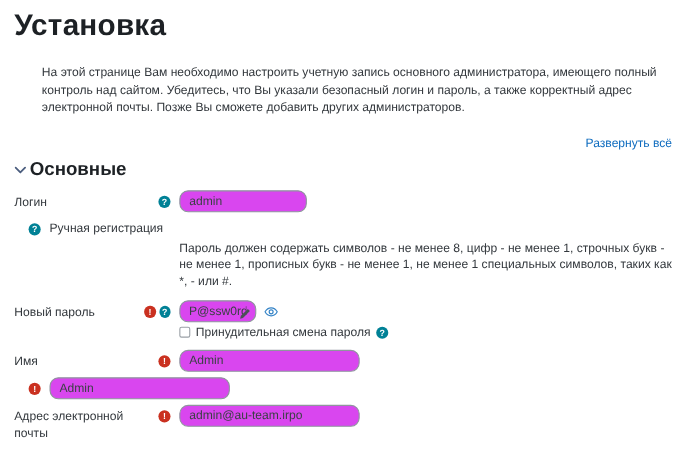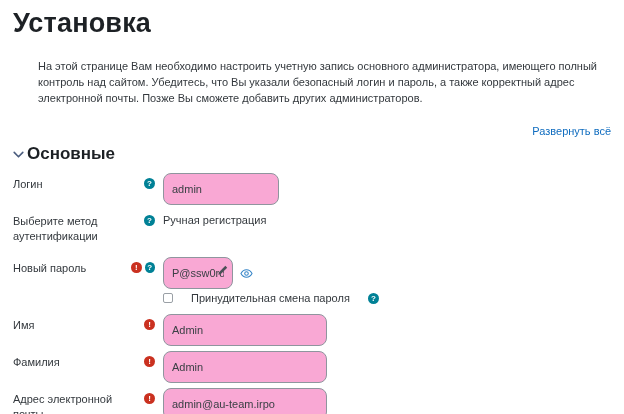--- a/index.html
+++ b/index.html
@@ -80,29 +80,29 @@
     font-weight: bold;
     line-height: 11px;
     text-align: center;
     display: inline-block;
     cursor: pointer;
   }
   .badge.help { background: #008196; }
   .badge.req  { background: #ca3120; cursor: default; }
 
   input.tinput {
-    height: 32px;
+    height: 20px;
     border: 1px solid #8f959e;
     border-radius: 8px;
     padding: 0 8px;
     font-family: "Liberation Sans", sans-serif;
     font-size: 11px;
     color: #3b4045;
     outline: none;
-    background: #f9a8d4;
+    background: #d946ef;
   }
   .w-login { width: 116px; }
   .w-pass  { width: 70px; padding-right: 18px; }
   .w-name  { width: 164px; }
   .static-val {
     font-size: 11px;
     padding-top: 4px;
     color: #33383d;
   }
   .hint {
@@ -118,21 +118,21 @@
     position: absolute;
     right: 5px; top: 5px;
     pointer-events: none;
   }
   .eye-btn {
     margin-left: 7px;
     display: inline-flex;
     cursor: pointer;
     padding-top: 1px;
   }
-  .chk-row { margin-left: 150px; display: flex; align-items: center; gap: 18px; margin-top: 3px; margin-bottom: 10px; }
+  .chk-row { margin-left: 150px; display: flex; align-items: center; gap: 5px; margin-top: 3px; margin-bottom: 10px; }
   .chkbox {
     width: 10px; height: 10px;
     border: 1px solid #9aa0a6;
     border-radius: 2px;
     background: #fff;
     display: inline-block;
     cursor: pointer;
     flex-shrink: 0;
   }
   .chk-lbl { font-size: 11px; color: #33383d; }
@@ -166,32 +166,32 @@
     <div class="lbl">Логин</div>
     <div class="ico">
       <span class="badge help">?</span>
     </div>
     <div class="ctrl">
       <input class="tinput w-login" type="text" value="admin" style="">
     </div>
   </div>
 
   <div class="frow mb-method">
-    <div class="lbl">Выберите метод аутентификации</div>
     <div class="ico">
       <span class="badge help">?</span>
     </div>
     <div class="ctrl">
       <span class="static-val">Ручная регистрация</span>
     </div>
   </div>
 
   <div class="frow">
     <div class="lbl"></div>
     <div class="ico"></div>
+    <div class="hint">Пароль должен содержать символов - не менее 8, цифр - не менее 1, строчных букв - не менее 1, прописных букв - не менее 1, не менее 1 специальных символов, таких как *, - или #.</div>
   </div>
 
   <div class="frow mb-pass">
     <div class="lbl">Новый пароль</div>
     <div class="ico">
       <span class="badge req">!</span>
       <span class="badge help">?</span>
     </div>
     <div class="ctrl">
       <span class="pass-wrap">
@@ -221,21 +221,20 @@
     <div class="lbl">Имя</div>
     <div class="ico">
       <span class="badge req">!</span>
     </div>
     <div class="ctrl">
       <input class="tinput w-name" type="text" value="Admin" style="">
     </div>
   </div>
 
   <div class="frow mb-input">
-    <div class="lbl">Фамилия</div>
     <div class="ico">
       <span class="badge req">!</span>
     </div>
     <div class="ctrl">
       <input class="tinput w-name" type="text" value="Admin" style="">
     </div>
   </div>
 
   <div class="frow mb-input">
     <div class="lbl">Адрес электронной почты</div>

